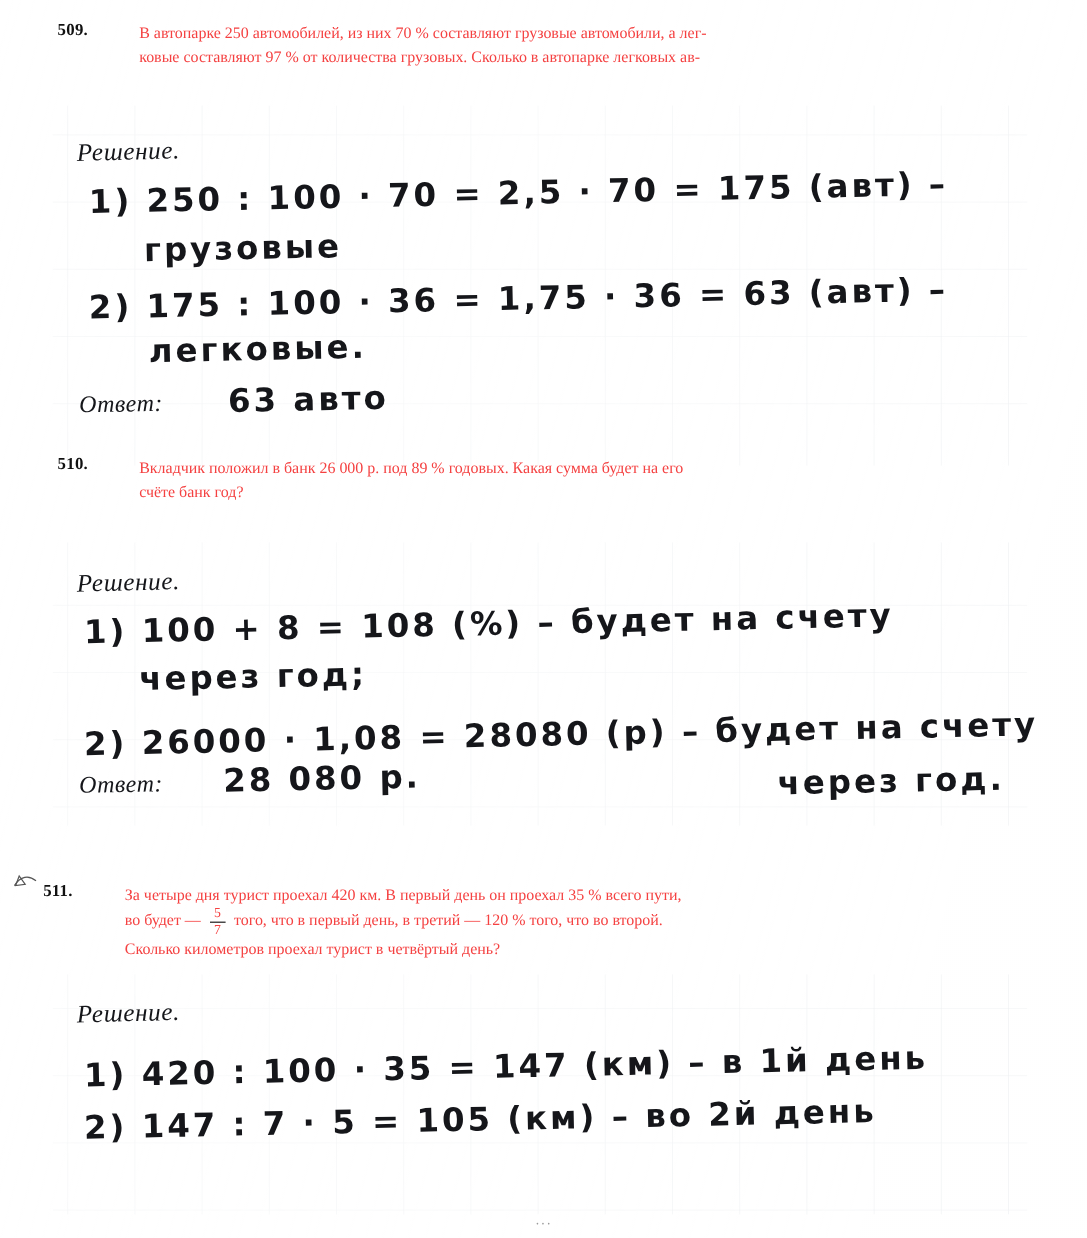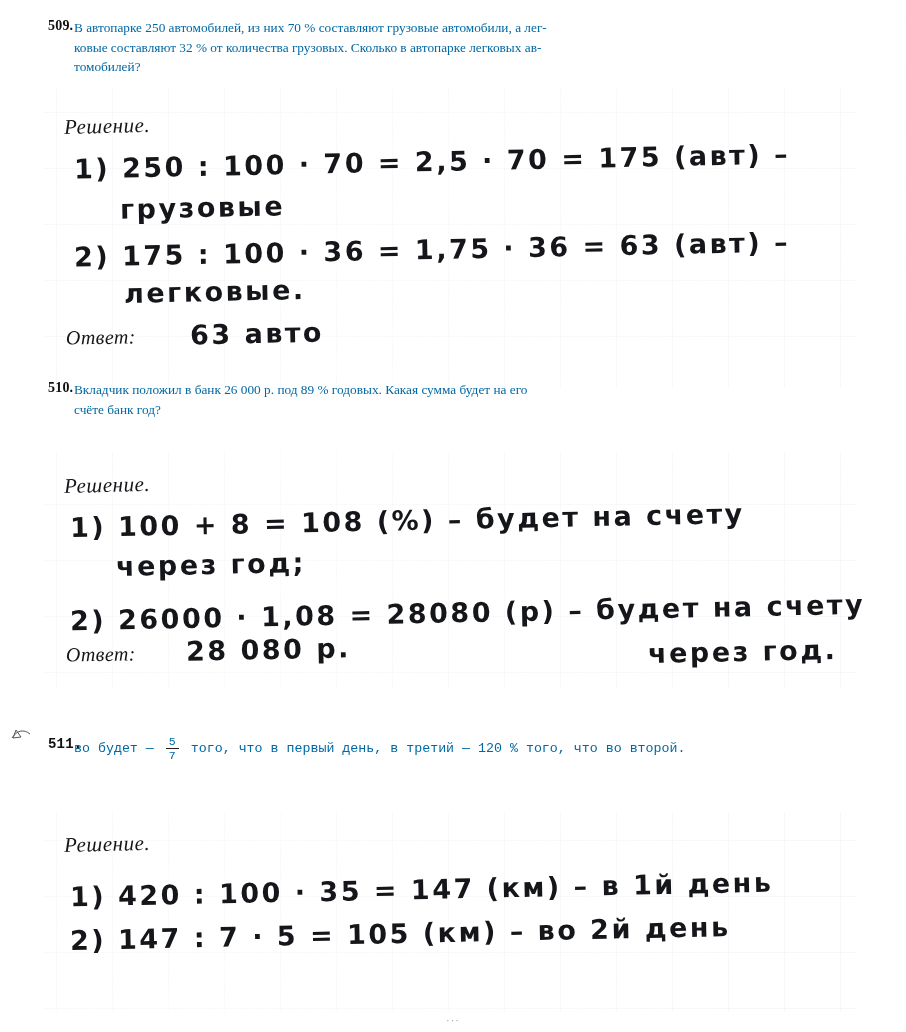--- a/index.html
+++ b/index.html
@@ -39,25 +39,25 @@
   .problem .num {
     position: absolute;
     left: 0;
     top: 0;
     font-weight: bold;
     font-size: 14px;
     letter-spacing: .2px;
     color: #111;
   }
   .problem .body {
-    margin-left: 26px;
+    margin-left: 68px;
     font-size: 13.3px;
     line-height: 19.5px;
     text-align: justify;
-    color: #0369a1;
+    color: #ef4444;
     filter: contrast(1.05);
   }
   .problem .body .ln {
     display: block;
     white-space: nowrap;
   }
 
   
   .frac {
     display: inline-block;
@@ -145,22 +145,21 @@
   <path d="M2 12 C7 4, 14 3, 20 8" stroke="#555" stroke-width="1" fill="none"></path>
   <path d="M6 4 L3 12 L11 11 Z" stroke="#555" stroke-width="1" fill="none"></path>
 </svg>
 
 <div class="page">
 
   <div class="problem" style="left:48px; top:18px;">
     <span class="num">509.</span>
     <div class="body">
       <span class="ln">В автопарке 250 автомобилей, из них 70 % составляют грузовые автомобили, а лег-</span>
-      <span class="ln">ковые составляют 32 % от количества грузовых. Сколько в автопарке легковых ав-</span>
-      <span class="ln">томобилей?</span>
+      <span class="ln">ковые составляют 97 % от количества грузовых. Сколько в автопарке легковых ав-</span>
     </div>
   </div>
 
   <div class="hand resh" style="left:64px; top:114px;">Решение.</div>
 
   <div class="hand hw" style="left:74px; top:146px;">1) 250 : 100 · 70 = 2,5 · 70 = 175 (авт) –</div>
   <div class="hand hw" style="left:120px; top:192px;">грузовые</div>
   <div class="hand hw" style="left:74px; top:234px;">2) 175 : 100 · 36 = 1,75 · 36 = 63 (авт) –</div>
   <div class="hand hw" style="left:124px; top:276px;">легковые.</div>
 
@@ -178,32 +177,34 @@
   <div class="hand resh" style="left:64px; top:473px;">Решение.</div>
 
   <div class="hand hw" style="left:70px; top:505px;">1) 100 + 8 = 108 (%) – будет на счету</div>
   <div class="hand hw" style="left:116px; top:549px;">через год;</div>
   <div class="hand hw" style="left:70px; top:597px;">2) 26000 · 1,08 = 28080 (р) – будет на счету</div>
 
   <div class="hand otvet" style="left:66px; top:643px;">Ответ:</div>
   <div class="hand hw" style="left:186px; top:634px;">28 080 р.</div>
   <div class="hand hw" style="left:648px; top:636px;">через год.</div>
 
-  <div class="problem" style="left:48px; top:736px; width:700px;font-family:Liberation Mono, monospace;">
+  <div class="problem" style="left:36px; top:736px; width:700px;">
     <span class="num">511.</span>
     <div class="body">
+      <span class="ln">За четыре дня турист проехал 420 км. В первый день он проехал 35 % всего пути,</span>
       <span class="ln">
         <span>во будет —</span>
         <span class="frac">
           <span class="top">5</span>
           <span class="bar"></span>
           <span class="bot">7</span>
         </span>
         <span>того, что в первый день, в третий — 120 % того, что во второй.</span>
       </span>
+      <span class="ln">Сколько километров проехал турист в четвёртый день?</span>
     </div>
   </div>
 
   <div class="hand resh" style="left:64px; top:832px;">Решение.</div>
 
   <div class="hand hw" style="left:70px; top:874px;">1) 420 : 100 · 35 = 147 (км) – в 1й день</div>
   <div class="hand hw" style="left:70px; top:918px;">2) 147 : 7 · 5 = 105 (км) – во 2й день</div>
 
   <div class="page-footer">···</div>
 </div>

